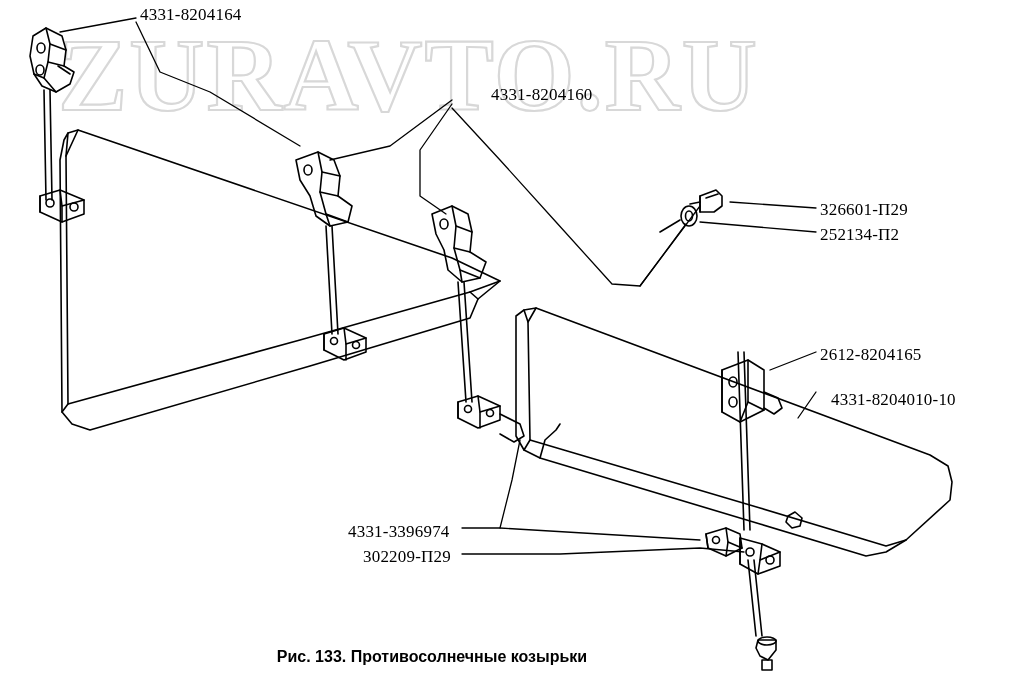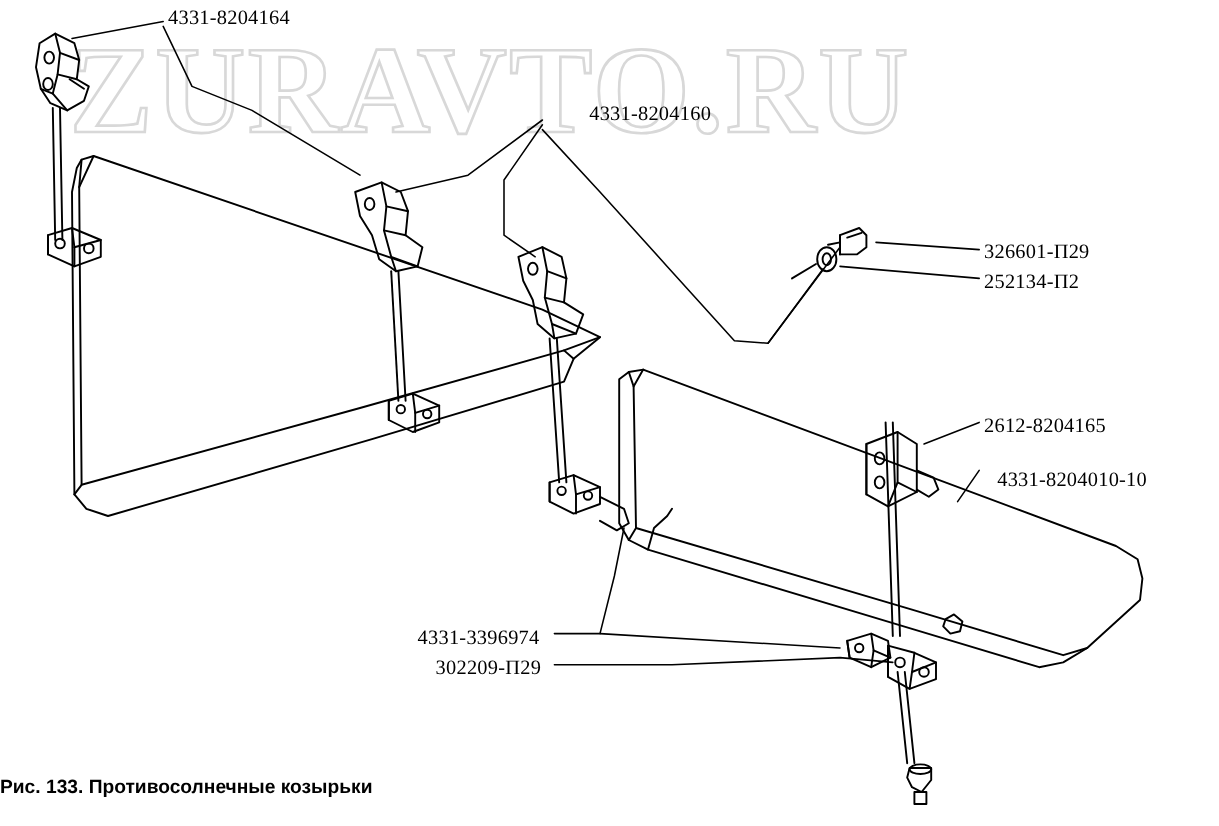--- a/index.html
+++ b/index.html
@@ -37,20 +37,21 @@
     font-size: 17px;
     color: #000000;
     white-space: nowrap;
     letter-spacing: 0.2px;
   }
   .caption {
     position: absolute;
     left: 0;
     top: 648px;
     width: 864px;
+    text-align: center;
     font-family: "Liberation Sans", sans-serif;
     font-size: 16px;
     font-weight: bold;
     color: #000000;
   }
   .lbl-1 { left: 140px; top: 5px; }
   .lbl-2 { left: 455px; top: 85px; margin-left: 36px; }
   .lbl-3 { left: 820px; top: 200px; }
   .lbl-4 { left: 820px; top: 225px; }
   .lbl-5 { left: 820px; top: 345px; }

